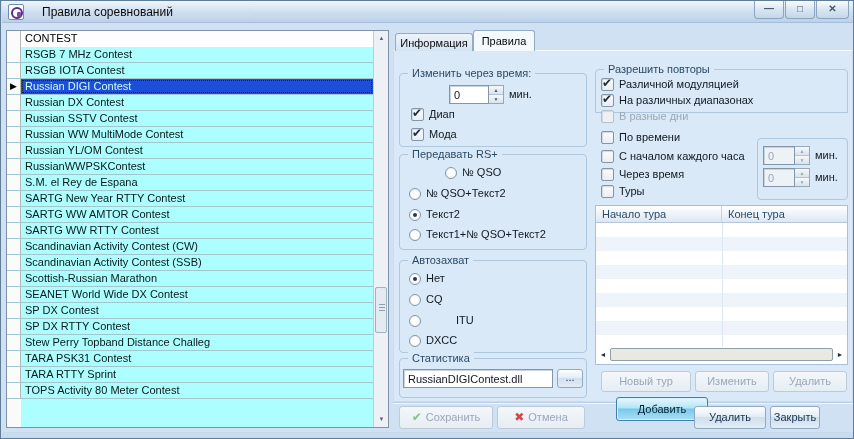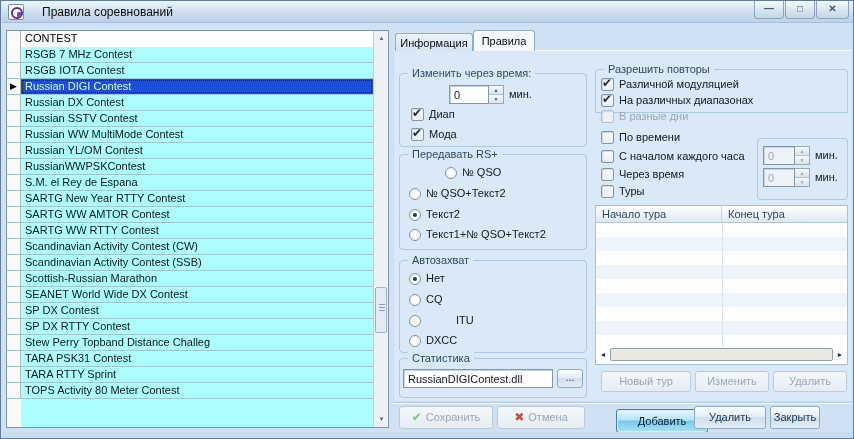--- a/index.html
+++ b/index.html
@@ -369,17 +369,17 @@
 <div class="btn disabled" style="left:694px;top:370px;width:74px;height:21px;line-height:19px;">Изменить</div>
 <div class="btn disabled" style="left:772px;top:370px;width:74px;height:21px;line-height:19px;">Удалить</div>
 
 <div class="footer"></div>
 <div class="btn disabled" style="left:398px;top:405px;width:94px;height:23px;">
   <span class="bicon green">✔</span><span>Сохранить</span>
 </div>
 <div class="btn disabled" style="left:496px;top:405px;width:88px;height:23px;">
   <span class="bicon red">✖</span><span>Отмена</span>
 </div>
-<div class="btn default" style="left:615px;top:408px;width:92px;height:24px;line-height:22px;text-align:center;">Добавить</div>
+<div class="btn default" style="left:615px;top:396px;width:92px;height:24px;line-height:22px;text-align:center;">Добавить</div>
 <div class="btn" style="left:693px;top:405px;width:72px;height:23px;">Удалить</div>
 <div class="btn" style="left:769px;top:405px;width:50px;height:23px;">Закрыть</div>
 
 <div class="bottom-frame"></div>
 
 </body></html>

